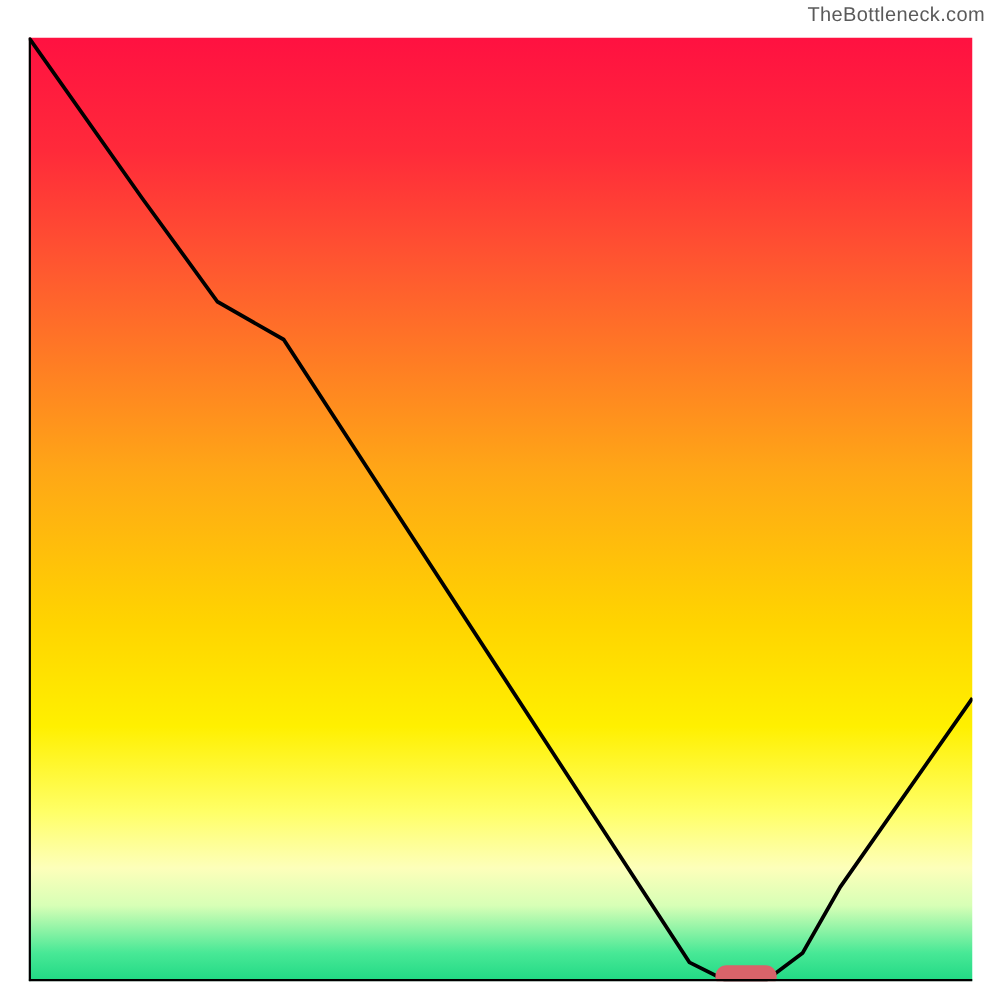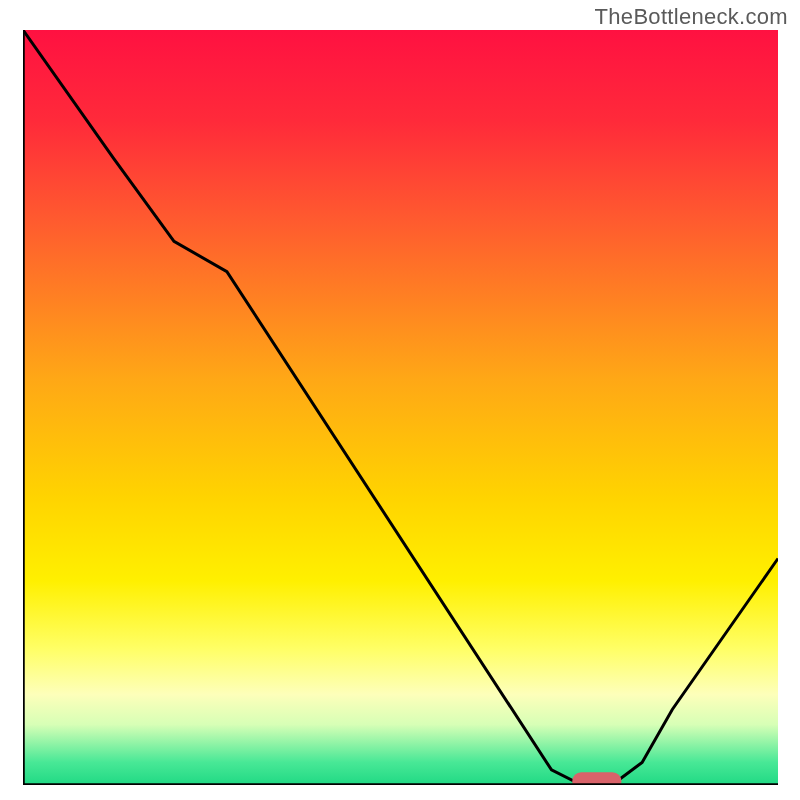--- a/index.html
+++ b/index.html
@@ -8,21 +8,21 @@
     height: 800px;
     background: #ffffff;
     position: relative;
     font-family: Arial, Helvetica, sans-serif;
     overflow: hidden;
   }
   .watermark {
     position: absolute;
     top: 4px;
     right: 12px;
-    font-size: 22px;
+    font-size: 16px;
     font-weight: 500;
     color: #5a5a5a;
     letter-spacing: 0.3px;
   }
   .chart {
     position: absolute;
     left: 23px;
     top: 30px;
     width: 755px;
     height: 755px;

